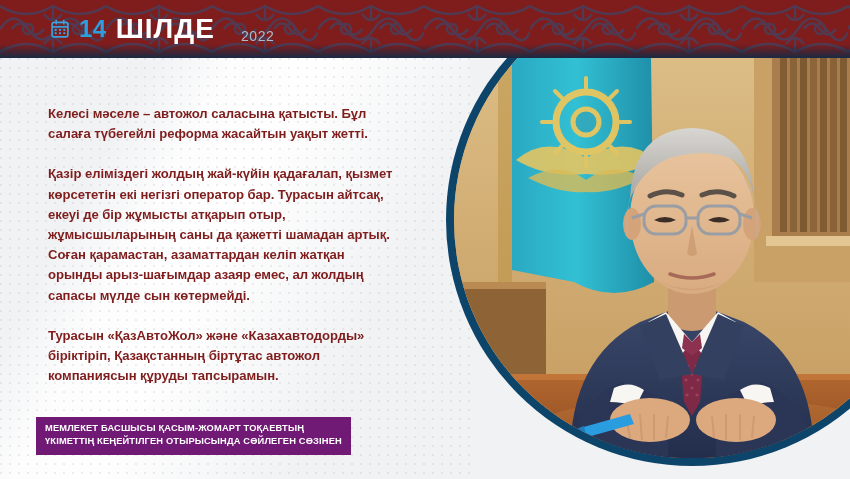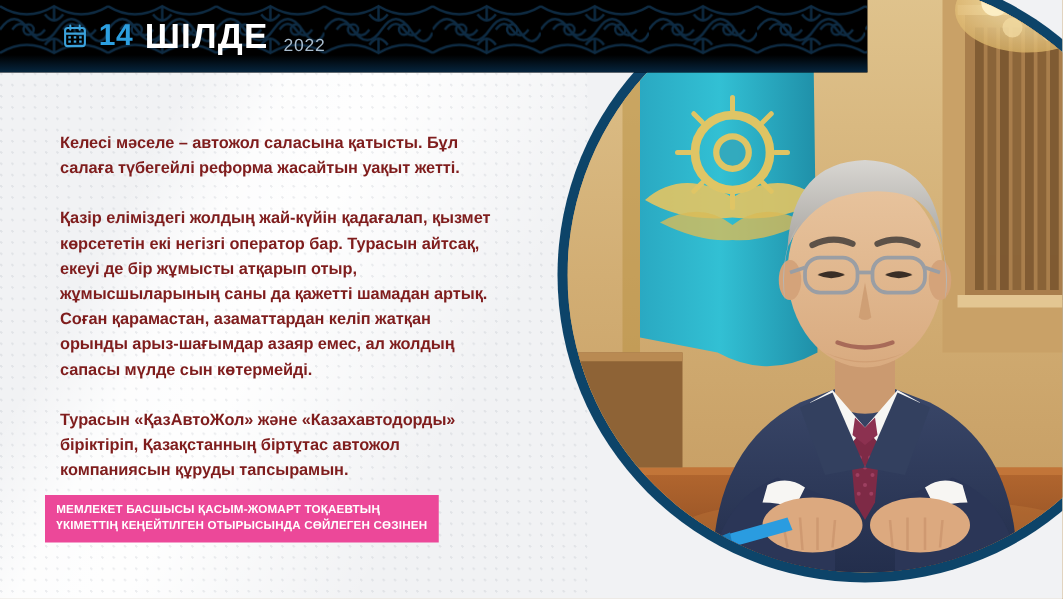--- a/index.html
+++ b/index.html
@@ -36,22 +36,22 @@
        rgba(255,255,255,0) 22%,
        rgba(255,255,255,.85) 34%,
        rgba(255,255,255,.95) 46%,
        rgba(255,255,255,.55) 58%,
        rgba(255,255,255,0) 74%);
     pointer-events:none;
   }
 
   
   #header {
-    position:absolute; left:0; top:0; width:694px; height:58px;
-    background:#000000;
+    position:absolute; left:0; top:0; width:850px; height:58px;
+    background:#7f1d1d;
     overflow:hidden;
     z-index:5;
   }
   #header .ornament {
     position:absolute; inset:0;
     opacity:.5;
   }
   #header .band-shade {
     position:absolute; left:0; bottom:0; width:100%; height:14px;
     background:linear-gradient(to bottom, rgba(8,48,80,0) 0%, rgba(7,44,74,.85) 100%);
@@ -65,42 +65,42 @@
   .date-day {
     font-size:24px; font-weight:bold; color:#2c9fe0; letter-spacing:.5px;
     line-height:1;
   }
   .date-month {
     font-size:28px; font-weight:bold; color:#ffffff; letter-spacing:1px;
     line-height:1;
   }
   .date-year {
     font-size:14px; font-weight:normal; color:#a9bccd; letter-spacing:.6px;
-    align-self:flex-end; padding-bottom:14px; margin-left:3px;
+    align-self:flex-end; padding-bottom:14px; margin-left:17px;
   }
 
   
   #speech {
     position:absolute; left:48px; top:104px; width:352px;
     z-index:4;
   }
   #speech p {
     font-size:13.1px;
     font-weight:bold;
     line-height:20.2px;
     color:#7f1d1d;
     margin:0 0 20px 0;
     letter-spacing:-0.05px;
   }
   #speech p:last-child { margin-bottom:0; }
 
   
   #caption {
-    position:absolute; left:36px; top:396px;
-    background:#ec4899;
+    position:absolute; left:36px; top:417px;
+    background:#701a75;
     padding:5px 9px 6px 9px;
     z-index:6;
     max-width:330px;
   }
   #caption div {
     color:#ffffff;
     font-size:9.3px;
     font-weight:bold;
     line-height:13.4px;
     letter-spacing:.15px;

